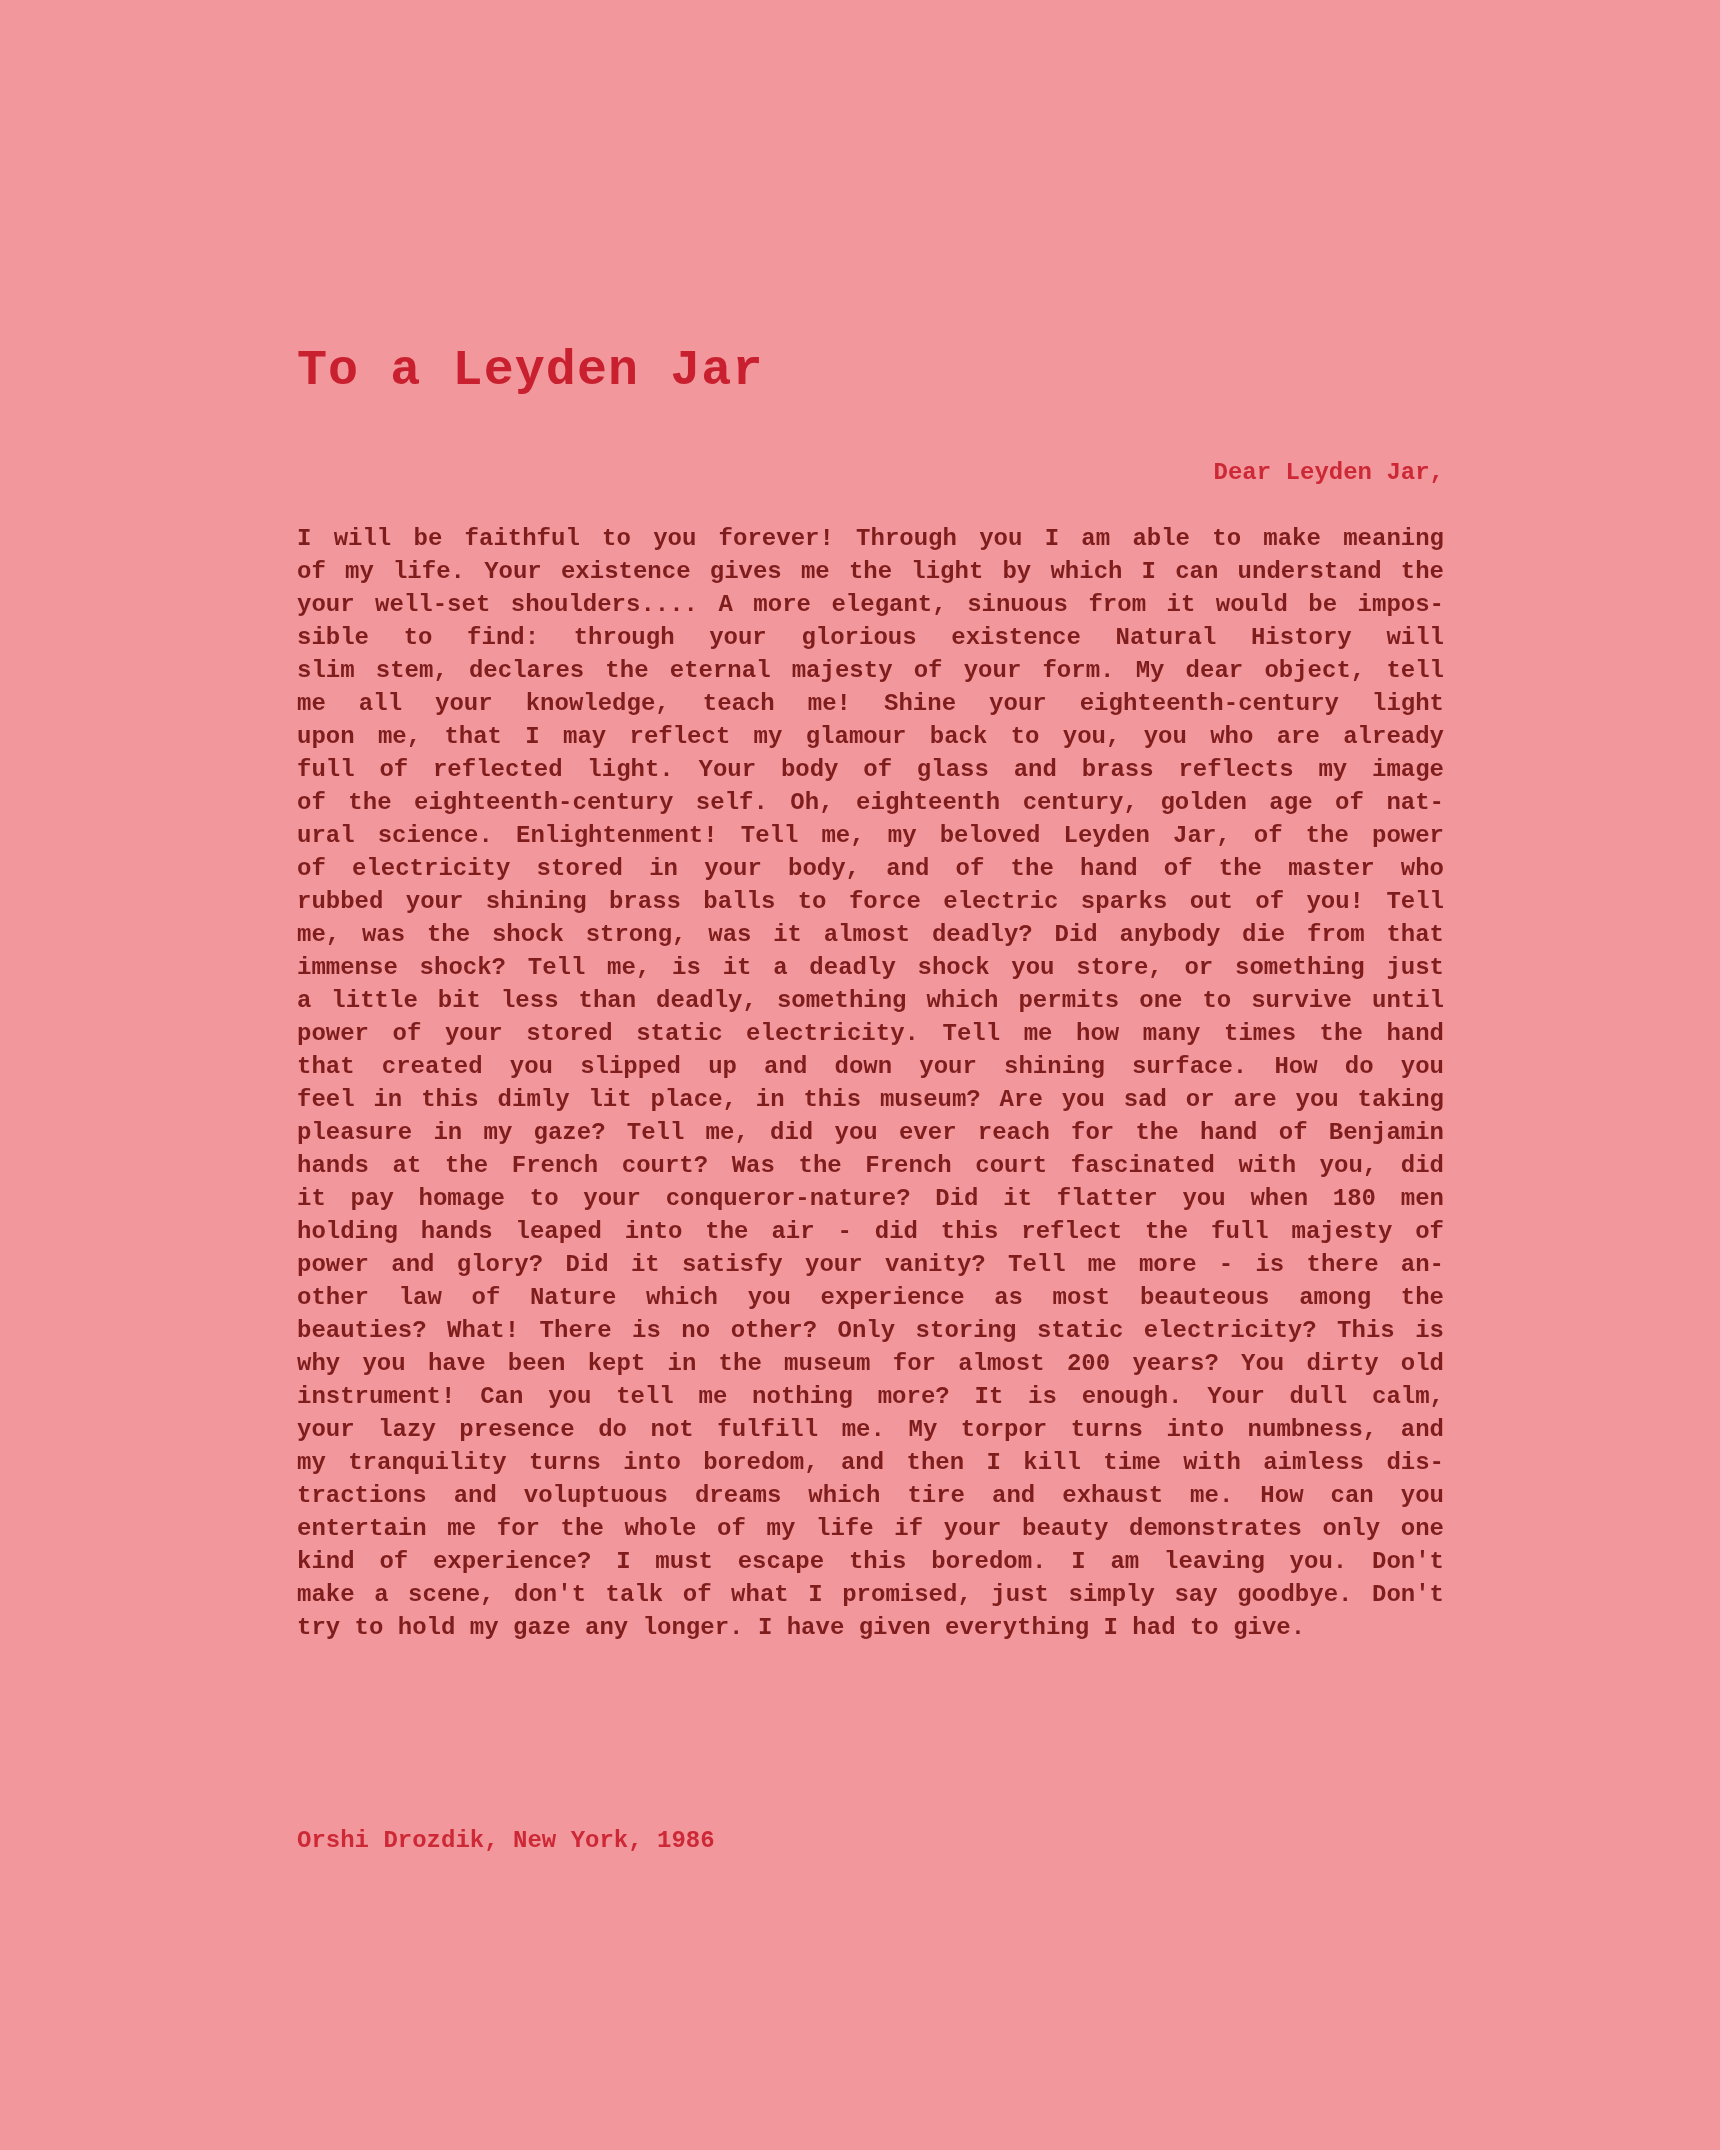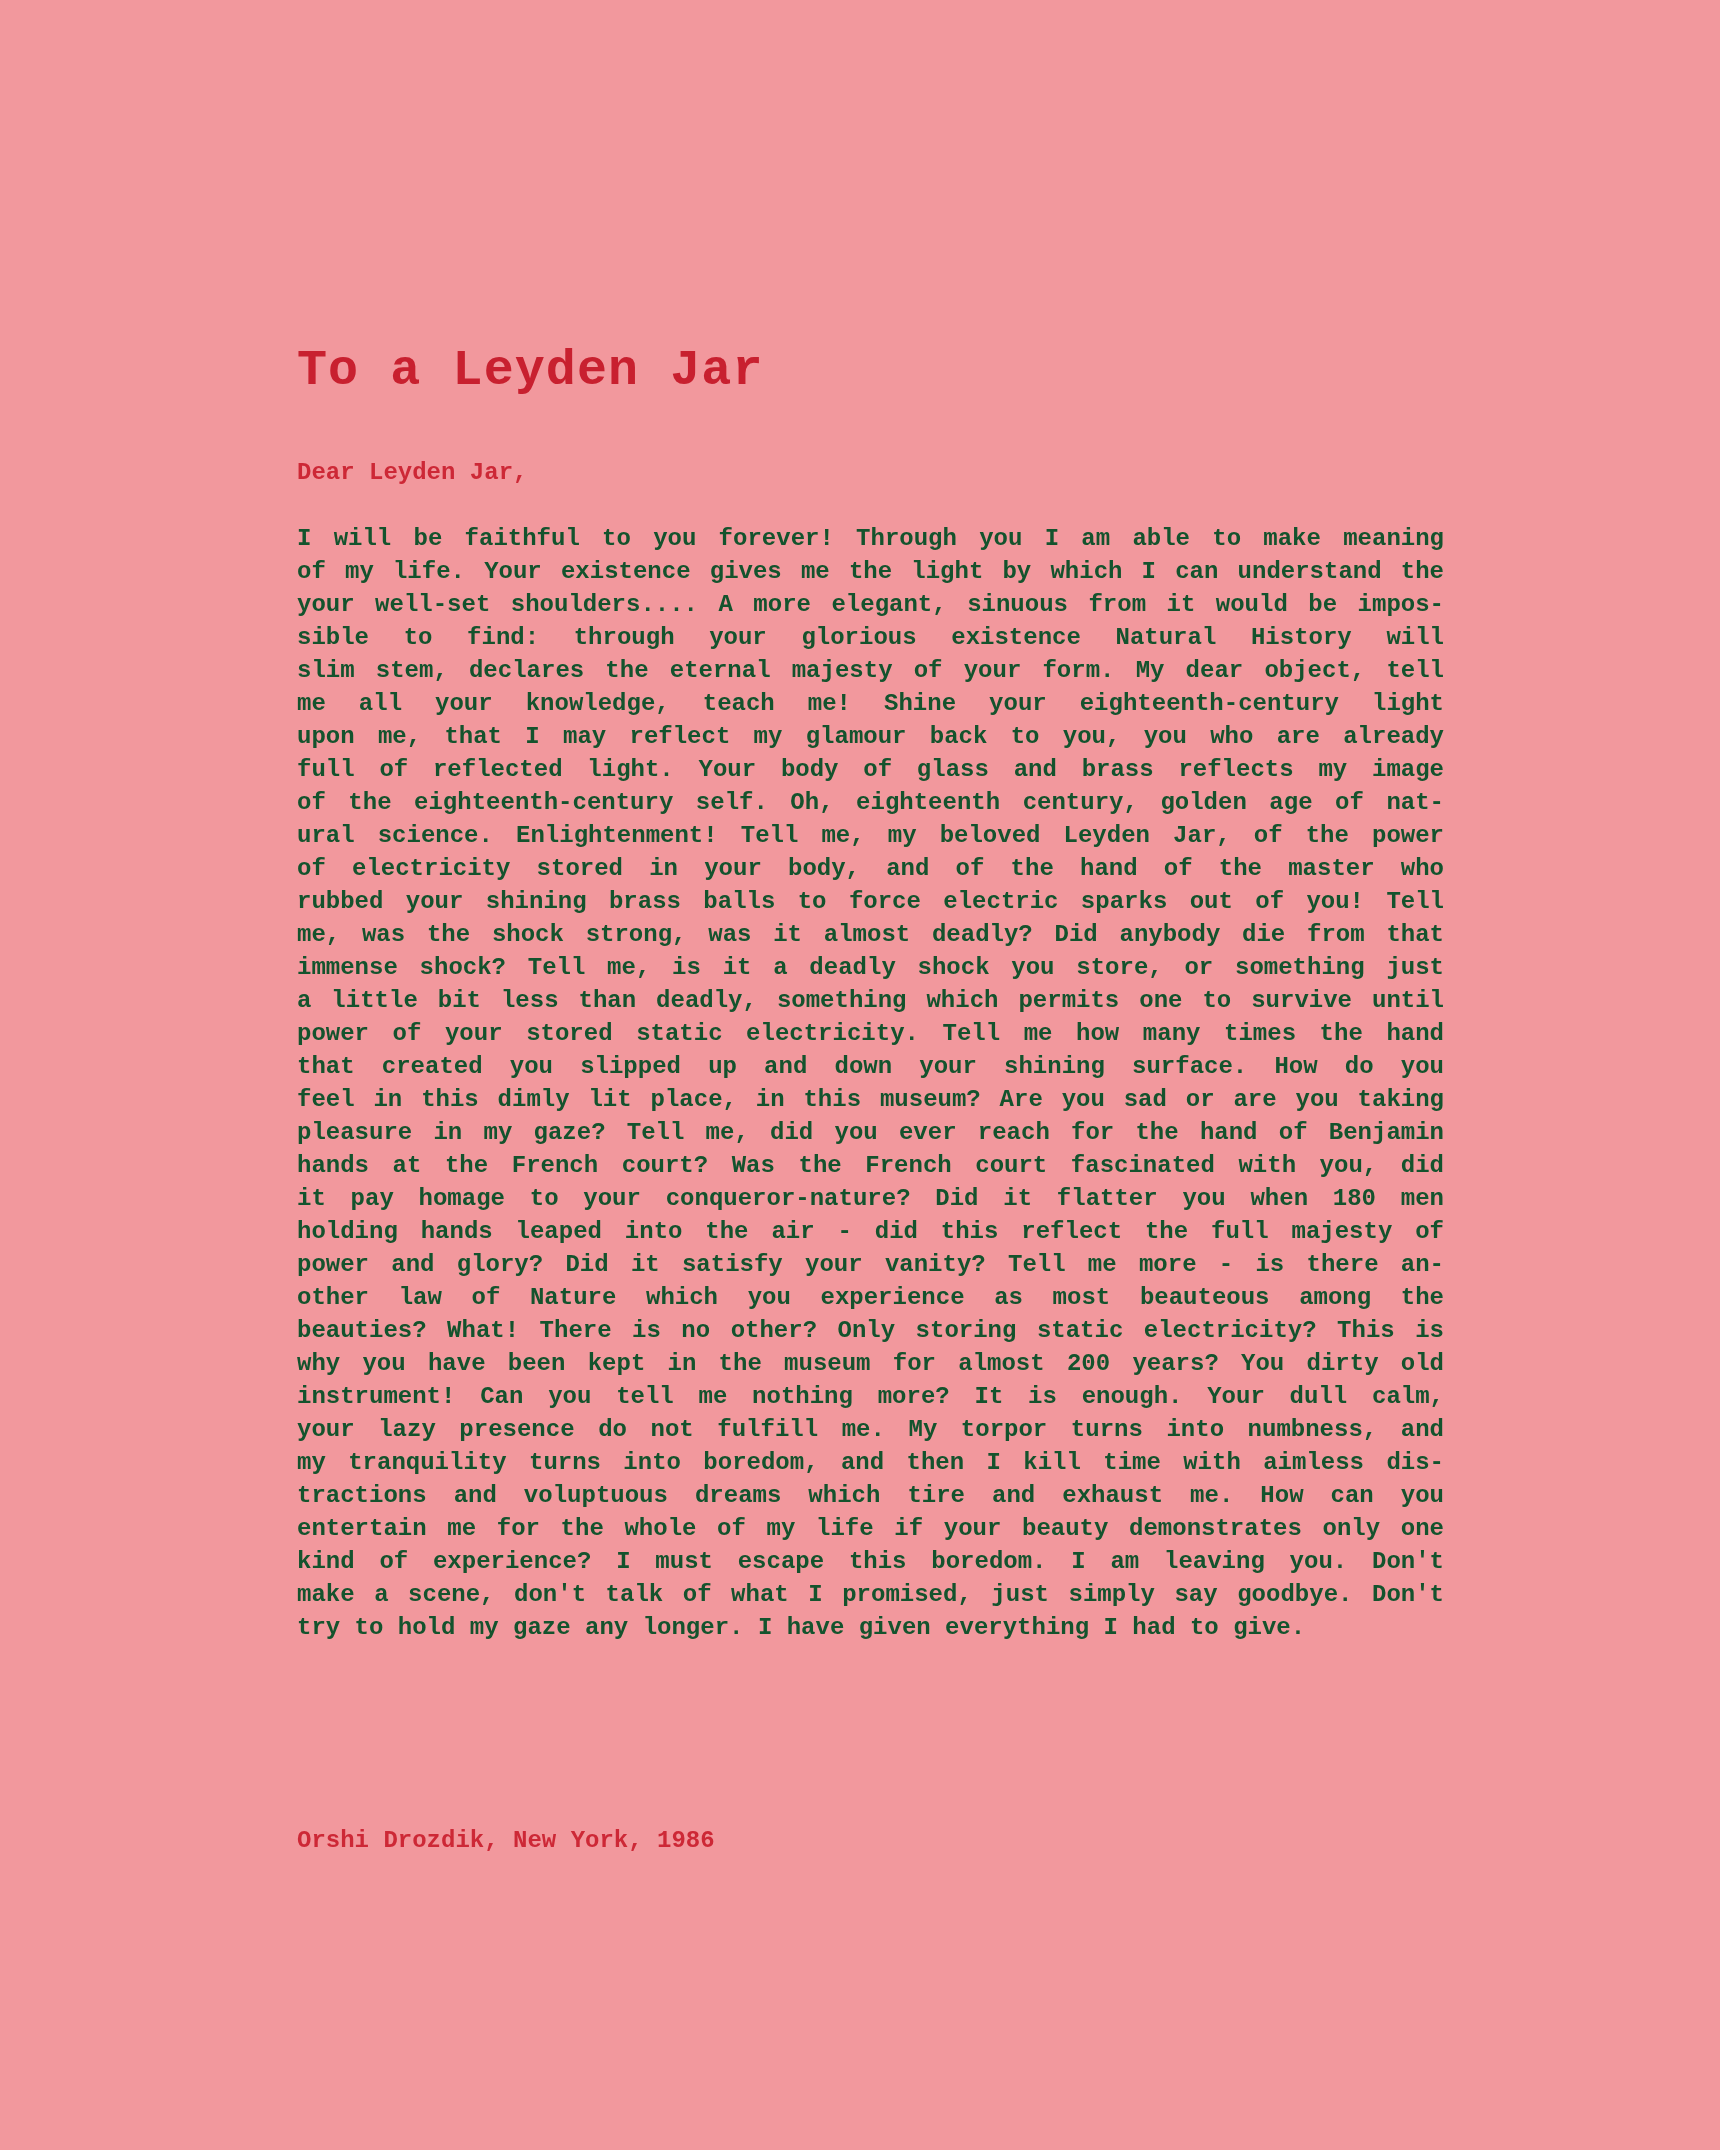--- a/index.html
+++ b/index.html
@@ -35,30 +35,31 @@
   }
   .salutation {
     position: absolute;
     left: 297px;
     top: 440px;
     width: 1147px;
     font-size: 24px;
     line-height: 33px;
     font-weight: bold;
     color: #CD2836;
+    text-align: right;
   }
   .letter-body {
     position: absolute;
     left: 297px;
     top: 506px;
     width: 1147px;
     font-size: 24px;
     line-height: 33px;
     font-weight: bold;
-    color: #14532d;
+    color: #7f1d1d;
   }
   .line {
     text-align: justify;
     text-align-last: justify;
   }
   .line:last-child {
     text-align-last: left;
   }
   .signature {
     position: absolute;

